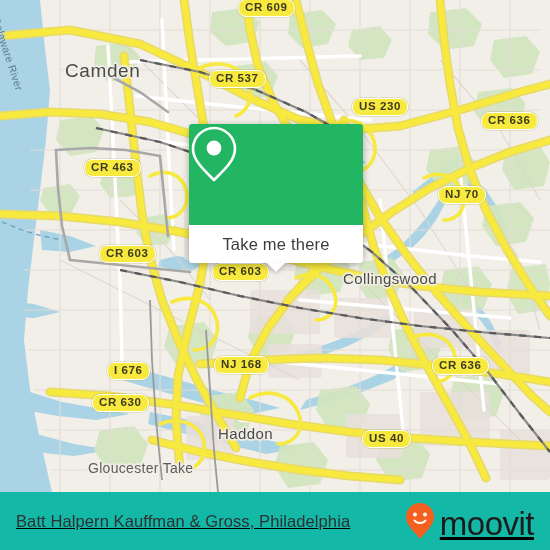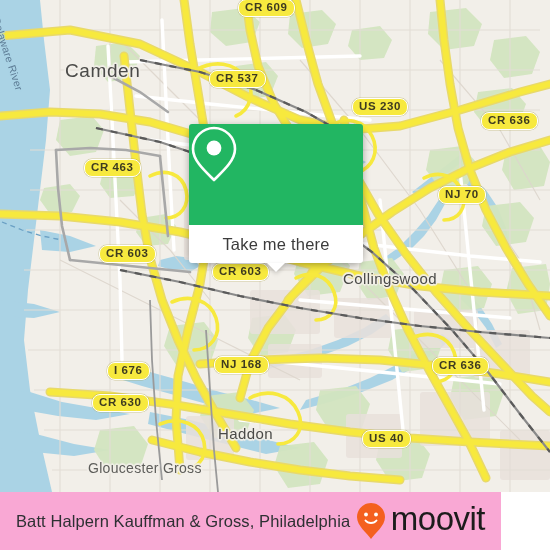--- a/index.html
+++ b/index.html
@@ -92,32 +92,33 @@
     position:absolute;left:50%;bottom:-9px;margin-left:-9px;
     width:0;height:0;
     border-left:9px solid transparent;
     border-right:9px solid transparent;
     border-top:9px solid #ffffff;
     filter:drop-shadow(0 2px 2px rgba(0,0,0,.18));
   }
 
   
   .footer{
-    position:absolute;left:0;top:492px;width:501px;height:58px;
-    background:#f9a8d4;
+    position:absolute;left:0;top:492px;width:550px;height:58px;
+    background:#14b8a6;
     display:flex;align-items:center;
     box-sizing:border-box;
     padding:0 16px 0 16px;
+    text-decoration:underline;
   }
   .footer-title{
     font-size:16.5px;color:#2e3033;letter-spacing:.1px;
     white-space:nowrap;flex:0 0 auto;
   }
   .brand{
-    margin-left:auto;display:flex;align-items:flex-start;gap:5px;
+    margin-left:auto;display:flex;align-items:flex-end;gap:5px;
     flex:0 0 auto;
   }
   .brand-word{
     font-size:33px;color:#1c1c1c;letter-spacing:-.5px;
     font-weight:normal;line-height:33px;
   }
 </style>
 </head>
 <body>
 
@@ -304,21 +305,21 @@
           <path d="M110,76 L140,92 L168,112"></path>
         </g>
 
         <path d="M2,222 L22,230 L42,236 L62,240" stroke="#6aa0c4" stroke-width="1.3" stroke-dasharray="5 4" fill="none"></path>
       </g>
     </svg>
 
     <div class="place city" style="left:65px;top:60px;">Camden</div>
     <div class="place town" style="left:343px;top:270px;">Collingswood</div>
     <div class="place town" style="left:218px;top:425px;">Haddon</div>
-    <div class="place small" style="left:88px;top:460px;">Gloucester Gross</div>
+    <div class="place small" style="left:88px;top:460px;">Gloucester Take</div>
     <div class="place water-lbl" style="left:2px;top:16px;transform:rotate(72deg);transform-origin:left top;">Delaware River</div>
 
     <div class="shield" style="left:238px;top:-1px;">CR 609</div>
     <div class="shield" style="left:209px;top:70px;">CR 537</div>
     <div class="shield" style="left:352px;top:98px;">US 230</div>
     <div class="shield" style="left:481px;top:112px;">CR 636</div>
     <div class="shield" style="left:438px;top:186px;">NJ 70</div>
     <div class="shield" style="left:84px;top:159px;">CR 463</div>
     <div class="shield" style="left:99px;top:245px;">CR 603</div>
     <div class="shield" style="left:212px;top:263px;">CR 603</div>

